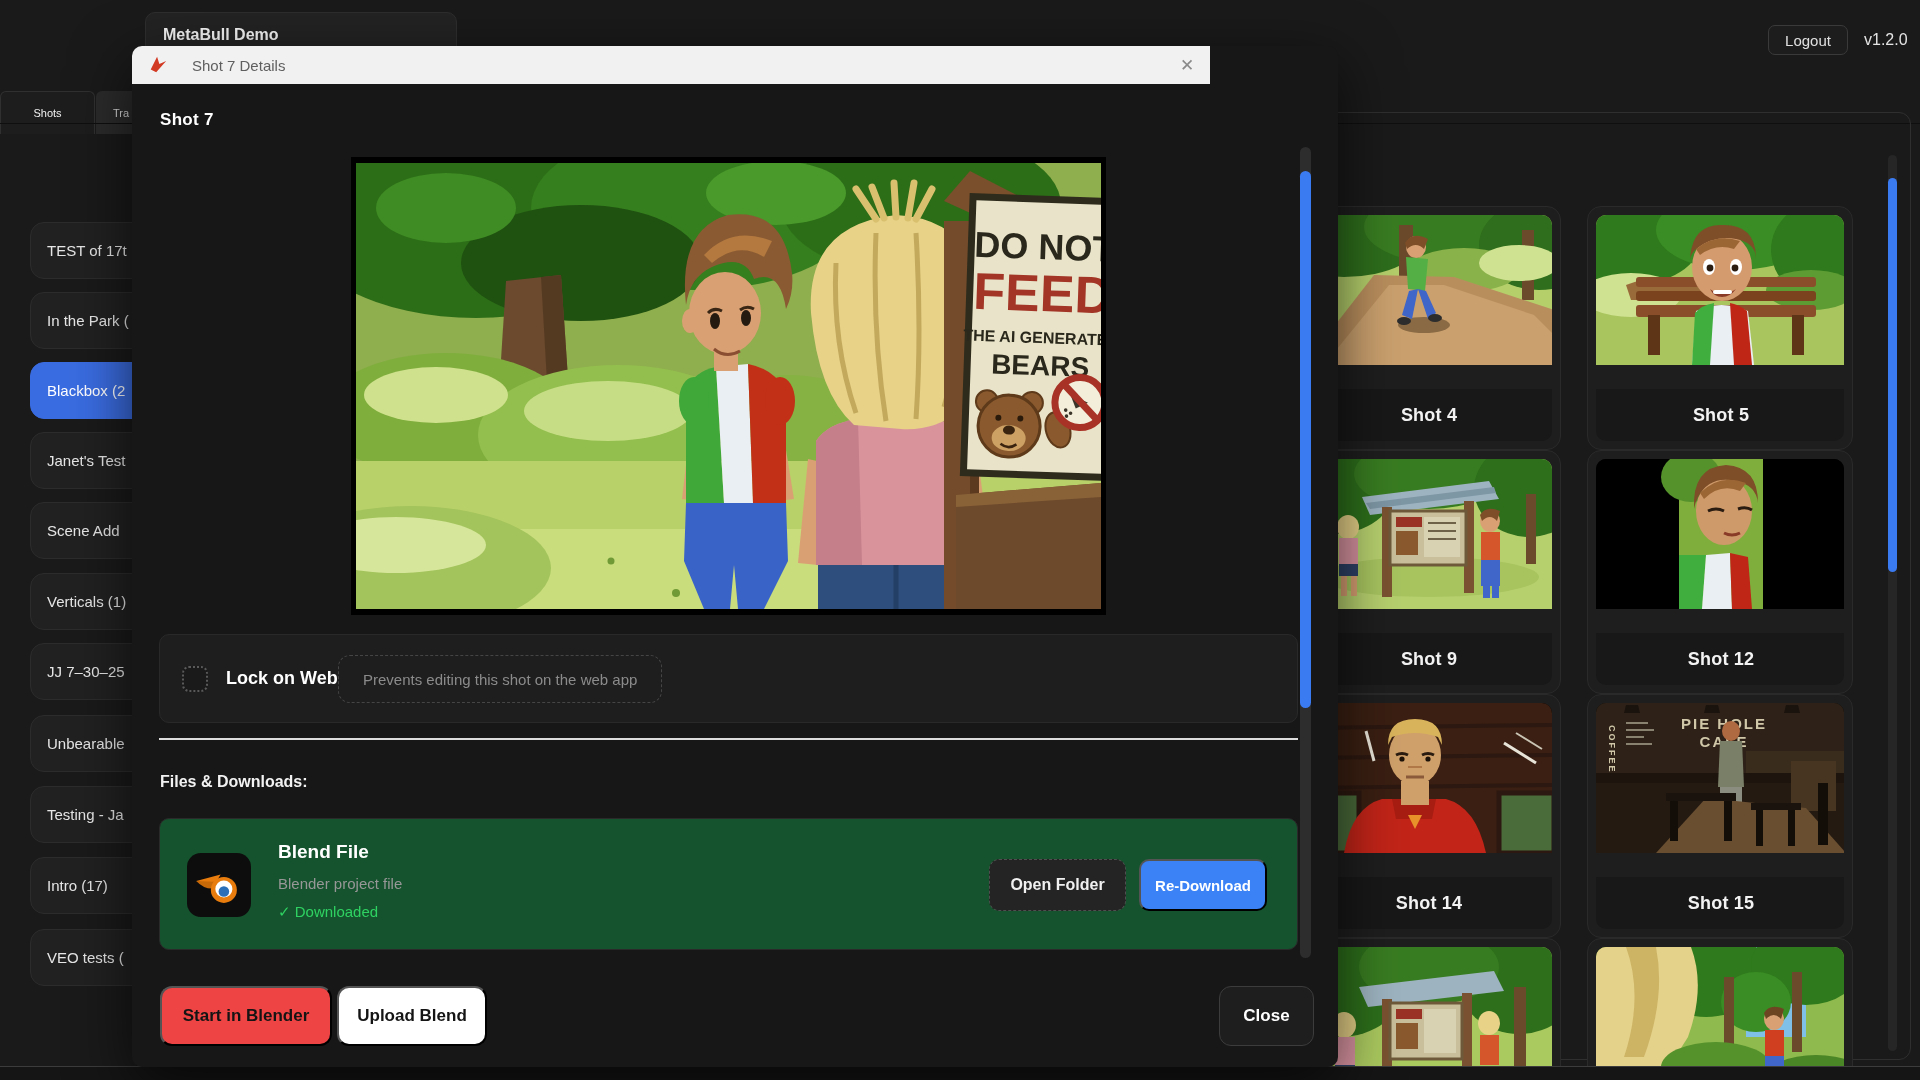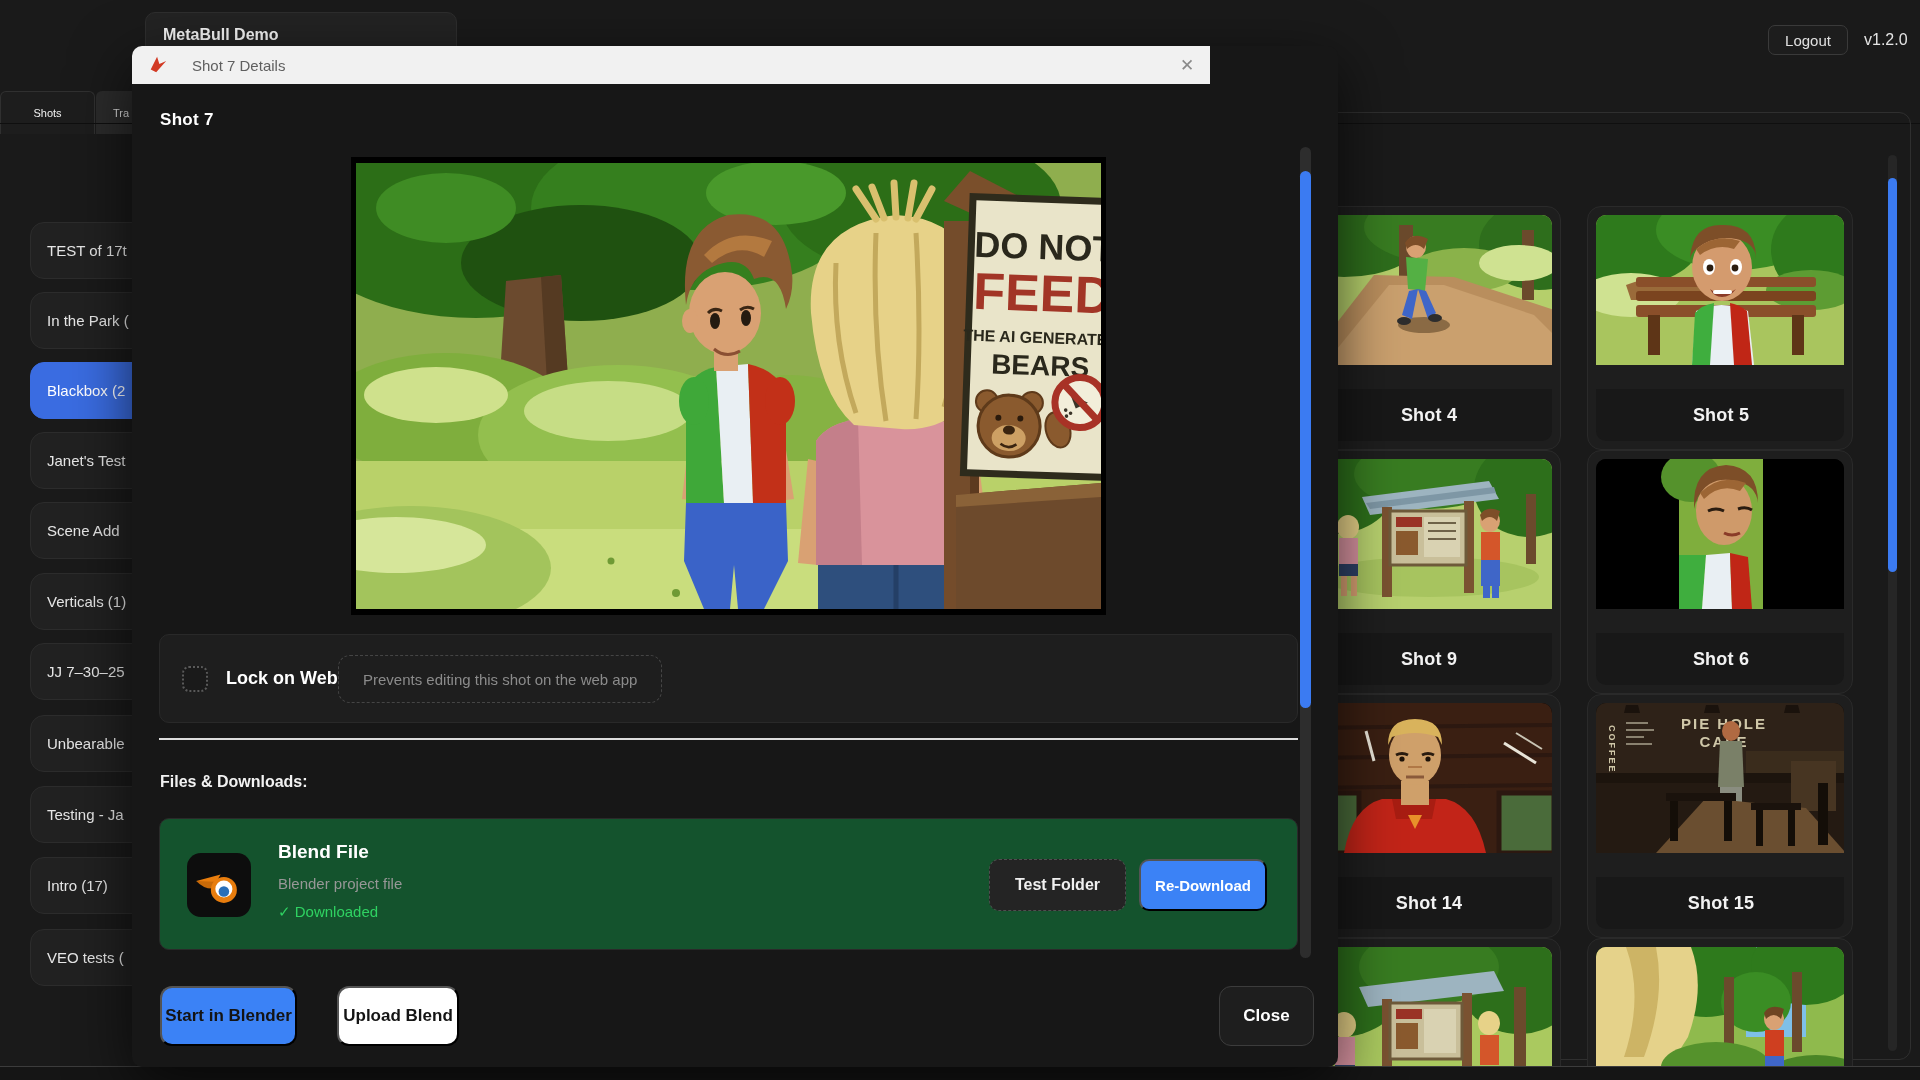--- a/index.html
+++ b/index.html
@@ -56,22 +56,22 @@
 
   .file-card { left:27px; top:772px; width:1139px; height:132px; background:#14532d; border:1px solid #2a2a2a; border-radius:10px; }
   .blender-tile { left:27px; top:34px; width:64px; height:64px; background:#0d0d0d; border-radius:14px; display:flex; align-items:center; justify-content:center; }
   .file-name { left:118px; top:22px; font-size:19px; font-weight:bold; color:#ffffff; }
   .file-desc { left:118px; top:56px; font-size:15px; color:#979797; }
   .file-status { left:118px; top:84px; font-size:15px; color:#2fd262; }
   .open-folder-btn { left:829px; top:40px; width:137px; height:52px; background:#242424; border:1px dashed #4f4f4f; border-radius:10px; color:#f0f0f0; font-size:16px; font-weight:bold; display:flex; align-items:center; justify-content:center; cursor:pointer; }
   .redownload-btn { left:979px; top:40px; width:128px; height:52px; background:#3b82f6; border-radius:10px; color:#ffffff; font-size:15px; font-weight:bold; display:flex; align-items:center; justify-content:center; cursor:pointer; }
 
   .modal-action { top:940px; height:60px; border-radius:12px; font-size:17px; font-weight:bold; display:flex; align-items:center; justify-content:center; cursor:pointer; }
-  .start-blender-btn { left:28px; width:137px; background:#3b82f6; color:#141414; }
-  .upload-blend-btn { left:205px; width:122px; background:#ffffff; color:#141414; }
+  .start-blender-btn { left:28px; width:172px; background:#ef4444; color:#141414; }
+  .upload-blend-btn { left:205px; width:150px; background:#ffffff; color:#141414; }
   .close-btn { left:1087px; width:95px; background:#1e1e1e; border:1px solid #3c3c3c; color:#ffffff; }
 
   .modal-scroll-track { left:1168px; top:101px; width:11px; height:811px; background:#2d2d2d; border-radius:6px; }
   .modal-scroll-thumb { left:1168px; top:125px; width:11px; height:537px; background:#3b7bf2; border-radius:6px; cursor:pointer; }
 </style>
 </head>
 <body>
 
 <div id="screen">
 
@@ -233,21 +233,21 @@
             <path d="M134 94 L152 98 L156 150 L136 150 Z" fill="#c02616"></path>
             <ellipse cx="128" cy="52" rx="28" ry="34" fill="#cf9a6a"></ellipse>
             <path d="M98 50 Q96 8 130 6 Q162 8 162 44 Q160 26 140 22 Q114 16 102 38 Q99 44 98 50 Z" fill="#7d4e28"></path>
             <path d="M104 34 Q124 14 150 24 L144 32 Q124 24 108 40 Z" fill="#9c6534"></path>
             <path d="M112 52 Q120 48 128 52" stroke="#2a1c10" stroke-width="3" fill="none"></path>
             <path d="M142 50 Q150 47 156 51" stroke="#2a1c10" stroke-width="3" fill="none"></path>
             <path d="M128 74 Q136 78 144 74" stroke="#8a3b28" stroke-width="3" fill="none"></path>
           </g>
         </svg>
       </div>
-      <div class="card-label">Shot 6</div>
+      <div class="card-label">Shot 12</div>
     </div>
   </div>
 
   <div class="abs card" style="left:1295px;top:694px">
     <div class="card-inner">
       <div class="card-media">
         <svg viewBox="0 0 250 150" preserveAspectRatio="none">
           <rect width="250" height="150" fill="#3a1f12"></rect>
           <line x1="0" y1="25" x2="250" y2="22" stroke="#2c1810" stroke-width="4"></line>
           <line x1="0" y1="55" x2="250" y2="52" stroke="#2c1810" stroke-width="4"></line>
@@ -509,21 +509,21 @@
           <polygon points="4,27 34,19 24,36" fill="#e87d0d"></polygon>
           <path d="M4 27 Q16 40 32 35 L26 28 Z" fill="#c96a08"></path>
           <circle cx="38" cy="38" r="16" fill="#e87d0d"></circle>
           <circle cx="38" cy="37" r="10.5" fill="#ffffff"></circle>
           <circle cx="38" cy="40" r="6.5" fill="#2a6fb8"></circle>
         </svg>
       </div>
       <div class="abs file-name">Blend File</div>
       <div class="abs file-desc">Blender project file</div>
       <div class="abs file-status">✓ Downloaded</div>
-      <button class="abs open-folder-btn">Test Folder</button>
+      <button class="abs open-folder-btn">Open Folder</button>
       <button class="abs redownload-btn">Re-Download</button>
     </div>
 
     <button class="abs modal-action start-blender-btn">Start in Blender</button>
     <button class="abs modal-action upload-blend-btn">Upload Blend</button>
     <button class="abs modal-action close-btn">Close</button>
 
     <div class="abs modal-scroll-track"></div>
     <div class="abs modal-scroll-thumb"></div>
   </div>

